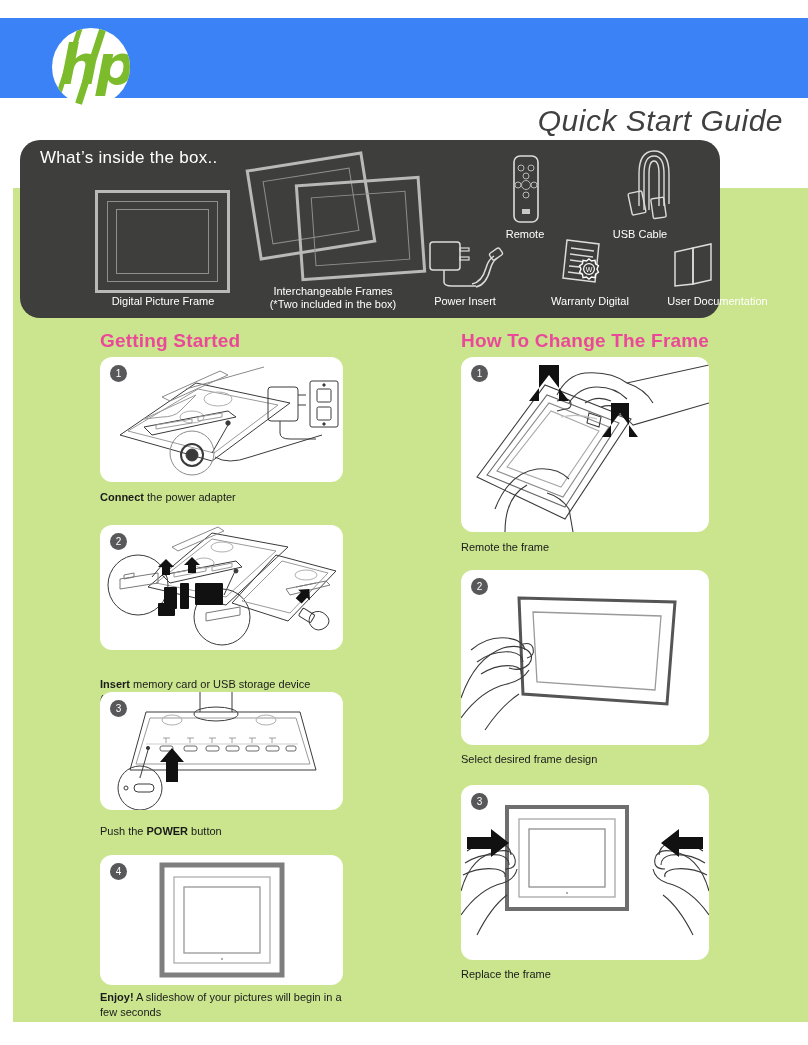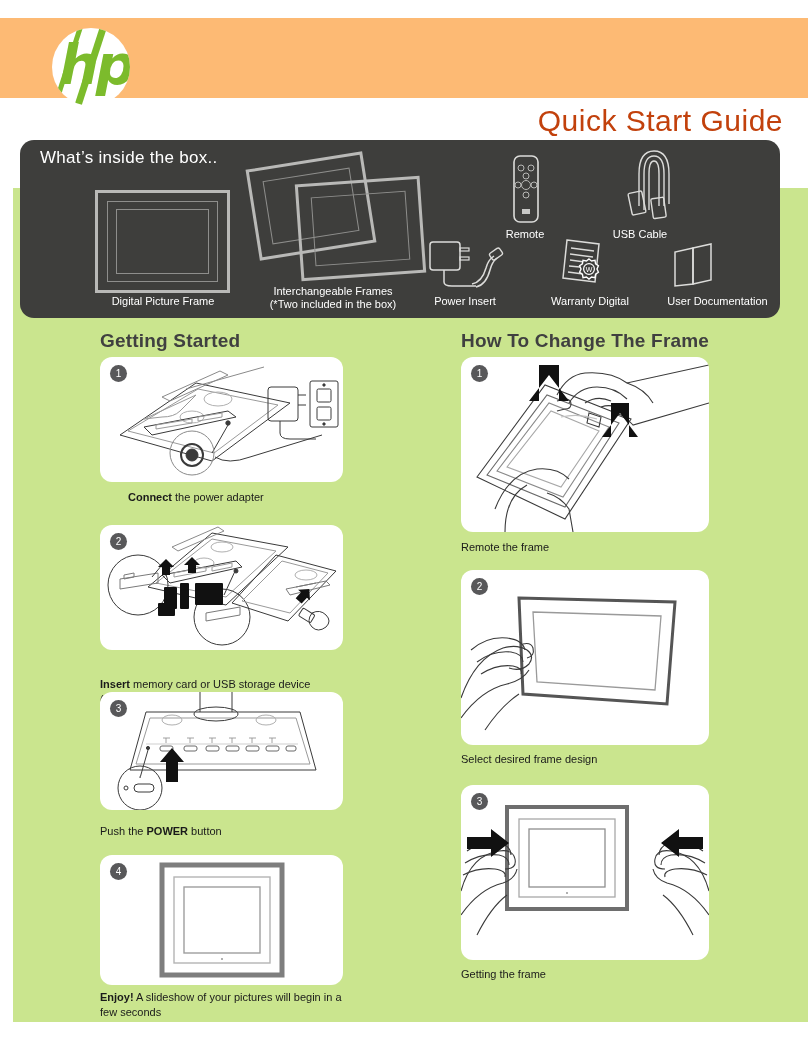--- a/index.html
+++ b/index.html
@@ -13,21 +13,21 @@
     position: relative;
     overflow: hidden;
     font-family: "Liberation Sans", sans-serif;
   }
 
   
   .header-bar {
     position: absolute;
     left: 0; top: 18px;
     width: 808px; height: 80px;
-    background: #fdba74;
+    background: #3b82f6;
   }
   .hp-logo {
     position: absolute;
     left: 52px; top: 10px;
     width: 78px; height: 78px;
     border-radius: 50%;
     background: #ffffff;
     overflow: hidden;
   }
   .hp-logo .hp-text {
@@ -54,41 +54,42 @@
     width: 5px; height: 108px;
     background: #7cbb2c;
     transform: rotate(18deg);
   }
 
   
   .qsg-title {
     position: absolute;
     right: 25px; top: 104px;
     font-size: 30px;
-    color: #c2410c;
+    color: #404040;
     font-family: "Liberation Sans", sans-serif;
     letter-spacing: 0.5px;
     white-space: nowrap;
+    font-style: italic;
   }
 
   
   .green-panel {
     position: absolute;
     left: 13px; top: 188px;
     width: 795px; height: 834px;
     background: #cae58e;
   }
 
   
   .box-panel {
     position: absolute;
     left: 20px; top: 140px;
-    width: 760px; height: 178px;
+    width: 700px; height: 178px;
     background: #3e3e3c;
-    border-radius: 14px;
+    border-radius: 20px;
   }
   .box-title {
     position: absolute;
     left: 20px; top: 8px;
     font-size: 17px;
     color: #ffffff;
     letter-spacing: 0.3px;
     white-space: nowrap;
   }
   .box-label {
@@ -132,21 +133,21 @@
   .icf-b { left: 278px; top: 40px; width: 125px; height: 97px; transform: rotate(-4deg); }
 
   .accessory { position: absolute; }
   .acc-svg { display: block; }
 
   
   .sec-head {
     position: absolute;
     font-size: 19px;
     font-weight: bold;
-    color: #404040;
+    color: #ec4899;
     letter-spacing: 0.2px;
     white-space: nowrap;
   }
 
   
   .card {
     position: absolute;
     background: #ffffff;
     border-radius: 12px;
     overflow: hidden;
@@ -300,21 +301,21 @@
       <path d="M198 38 L206 38 M198 48 L206 48" stroke="#3a3a3a"></path>
       <path d="M180 64 L180 76 Q180 82 190 82 L216 82" stroke="#3a3a3a"></path>
       <rect x="210" y="24" width="28" height="46" rx="2" stroke="#3a3a3a"></rect>
       <rect x="217" y="32" width="14" height="13" rx="1.5" stroke="#3a3a3a"></rect>
       <rect x="217" y="50" width="14" height="13" rx="1.5" stroke="#3a3a3a"></rect>
       <circle cx="224" cy="28" r="1.2" fill="#3a3a3a"></circle>
       <circle cx="224" cy="67" r="1.2" fill="#3a3a3a"></circle>
     </g>
   </svg>
 </div>
-<div class="caption" style="left:100px; top:490px;margin-left:28px;">
+<div class="caption" style="left:100px; top:490px;">
   <b>Connect</b><span> the power adapter</span>
 </div>
 
 <div class="card" style="left:100px; top:525px; width:243px; height:125px;">
   <div class="badge">2</div>
   <svg class="art" width="243" height="125" viewBox="0 0 243 125">
     <g fill="none" stroke="#3a3a3a" stroke-width="1">
       <path d="M48 62 L112 8 L188 22 L126 80 Z"></path>
       <path d="M56 58 L112 14 L176 26 L126 72 Z" stroke="#9a9a9a"></path>
       <path d="M72 22 L118 2 L124 6 L78 26 Z" stroke="#8a8a8a"></path>
@@ -476,13 +477,13 @@
       <path d="M242 66 Q226 54 208 58 Q198 62 198 70"></path>
       <path d="M244 78 Q228 68 210 70 Q200 72 200 80"></path>
       <path d="M246 90 Q230 82 214 84 Q202 86 204 92"></path>
       <path d="M248 130 Q230 104 206 98 Q194 94 192 84"></path>
       <path d="M232 150 Q218 122 202 110"></path>
     </g>
     <path d="M6 52 L30 52 L30 44 L48 58 L30 72 L30 64 L6 64 Z" fill="#111"></path>
     <path d="M242 52 L218 52 L218 44 L200 58 L218 72 L218 64 L242 64 Z" fill="#111"></path>
   </svg>
 </div>
-<div class="caption" style="left:461px; top:967px; width:250px;">Getting the frame</div>
+<div class="caption" style="left:461px; top:967px; width:250px;">Replace the frame</div>
 
 </body></html>

